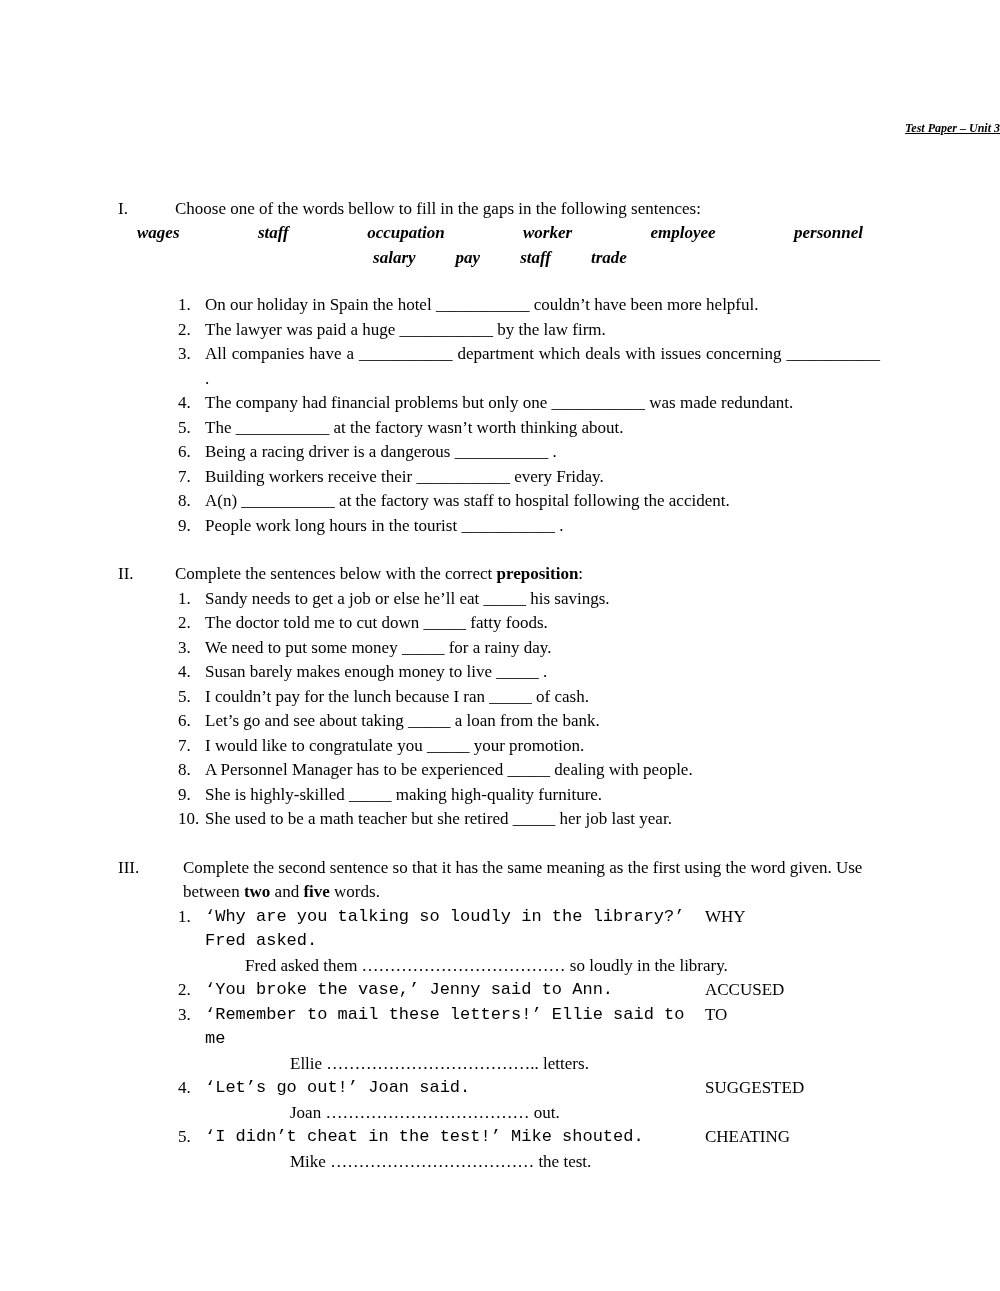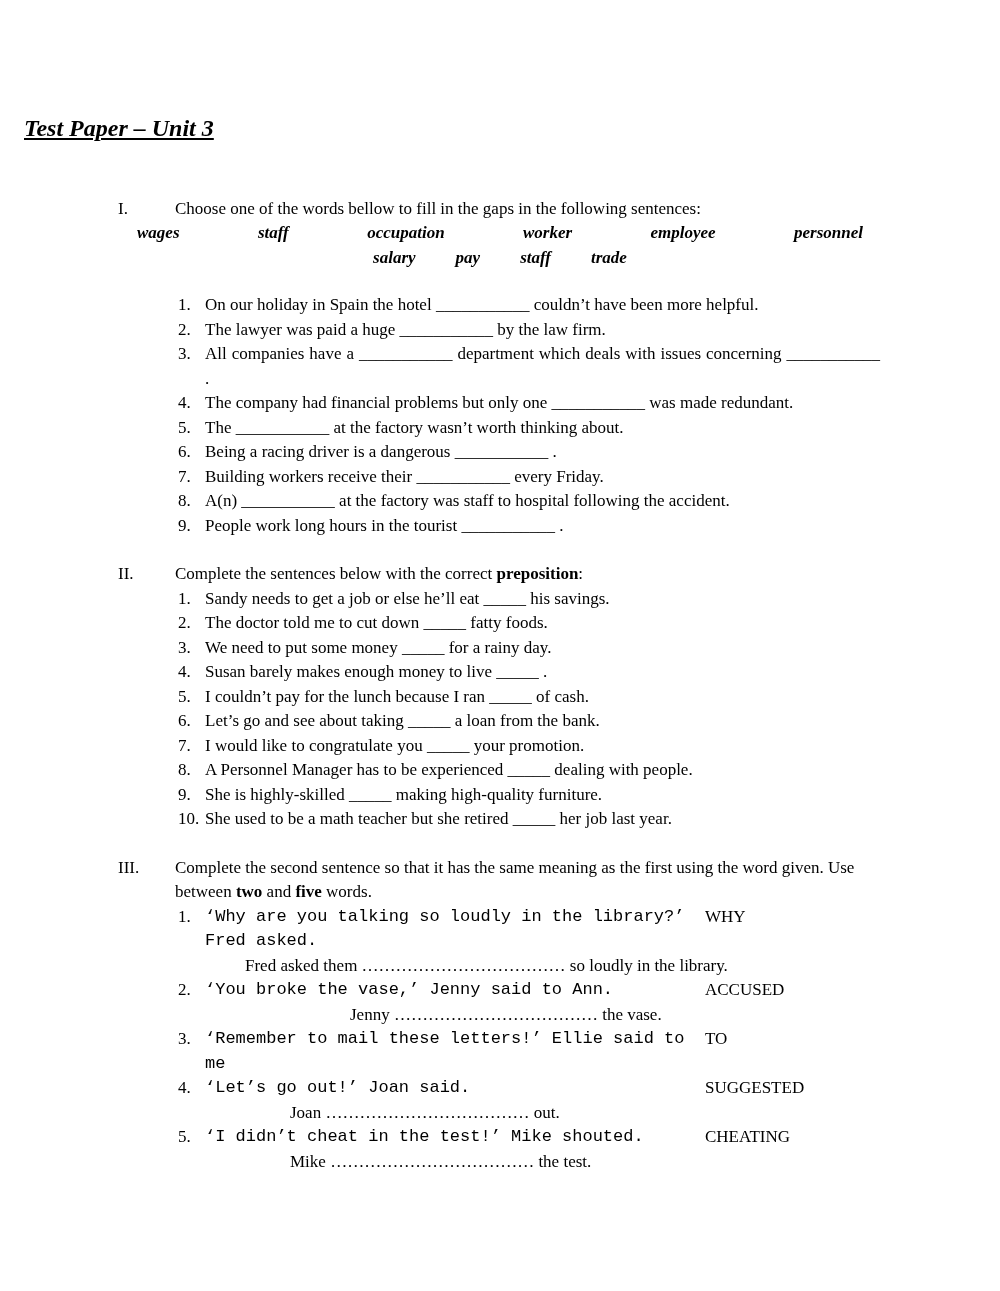--- a/index.html
+++ b/index.html
@@ -11,34 +11,33 @@
     width: 1000px;
     height: 1291px;
     font-family: "Liberation Serif", serif;
     font-size: 17px;
     color: #000000;
     line-height: 24.5px;
     overflow: hidden;
   }
   .page { padding-top: 116px; }
   .title {
-    text-align: left;
+    text-align: right;
     font-weight: bold;
     font-style: italic;
     text-decoration: underline;
-    font-size: 24px;
+    font-size: 12px;
     margin: 0;
-    padding-left: 24px;
   }
   .content { margin: 56px 60px 0 118px; }
   .section { margin-top: 24px; }
   .section-head { display: flex; }
   .sec-numeral { width: 57px; flex-shrink: 0; }
   .sec-instr { flex: 1; }
-  .section-3 .sec-instr { max-width: 708px; }
+  .section-3 .sec-instr { max-width: 708px; margin-left: 8px; }
   .bold { font-weight: bold; }
   .word-bank {
     font-weight: bold;
     font-style: italic;
     width: 726px;
     margin-left: 19px;
   }
   .word-bank.row1 { display: flex; justify-content: space-between; }
   .word-bank.row2 { display: flex; justify-content: center; gap: 40px; }
   .items { margin-left: 60px; margin-right: 60px; }
@@ -188,29 +187,29 @@
           </div>
           <div class="q3-answer ind-a">Fred asked them ……………………………… so loudly in the library.</div>
         </div>
 
         <div class="q3-item">
           <div class="q3-line">
             <span class="q3-num">2.</span>
             <span class="q3-quote">‘You broke the vase,’ Jenny said to Ann.</span>
             <span class="q3-keyword">ACCUSED</span>
           </div>
-          <div class="q3-answer ind-b">Jenny ……………………………… the vase.</div>
         </div>
 
         <div class="q3-item">
           <div class="q3-line">
             <span class="q3-num">3.</span>
             <span class="q3-quote">‘Remember to mail these letters!’ Ellie said to me</span>
             <span class="q3-keyword">TO</span>
           </div>
+          <div class="q3-answer ind-c">Ellie ……………………………….. letters.</div>
         </div>
 
         <div class="q3-item">
           <div class="q3-line">
             <span class="q3-num">4.</span>
             <span class="q3-quote">‘Let’s go out!’ Joan said.</span>
             <span class="q3-keyword">SUGGESTED</span>
           </div>
           <div class="q3-answer ind-c">Joan ……………………………… out.</div>
         </div>

